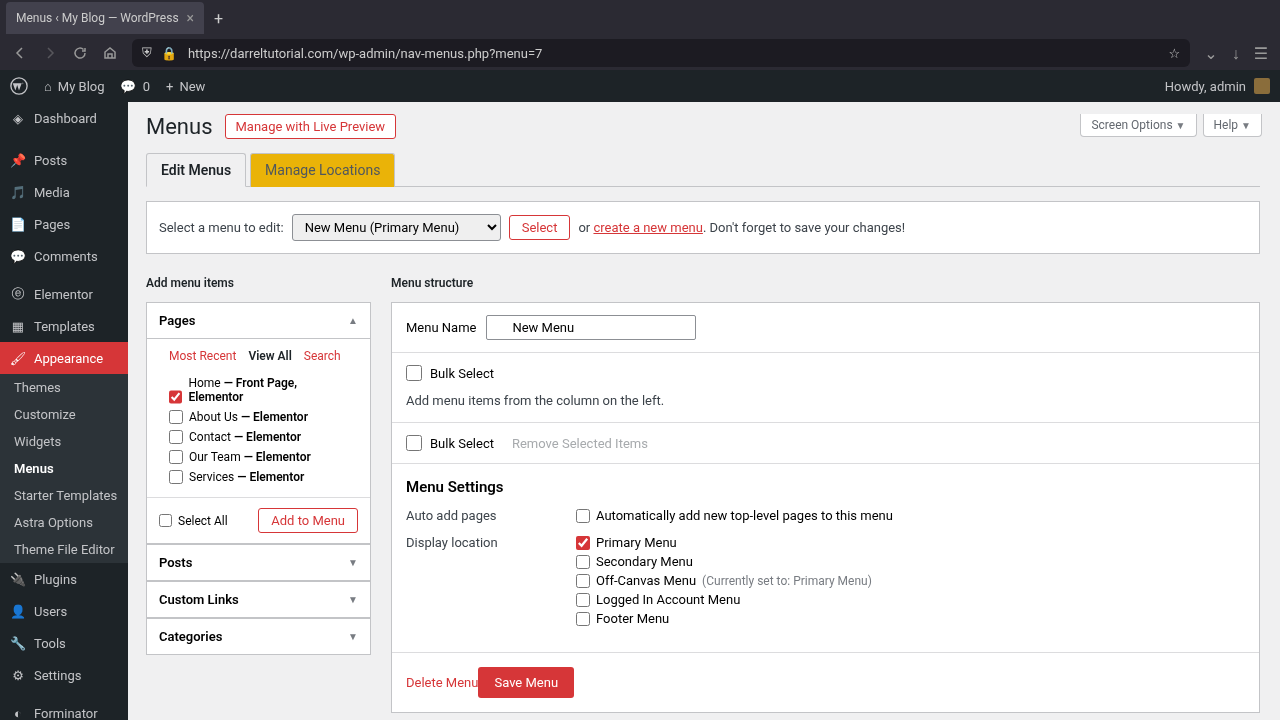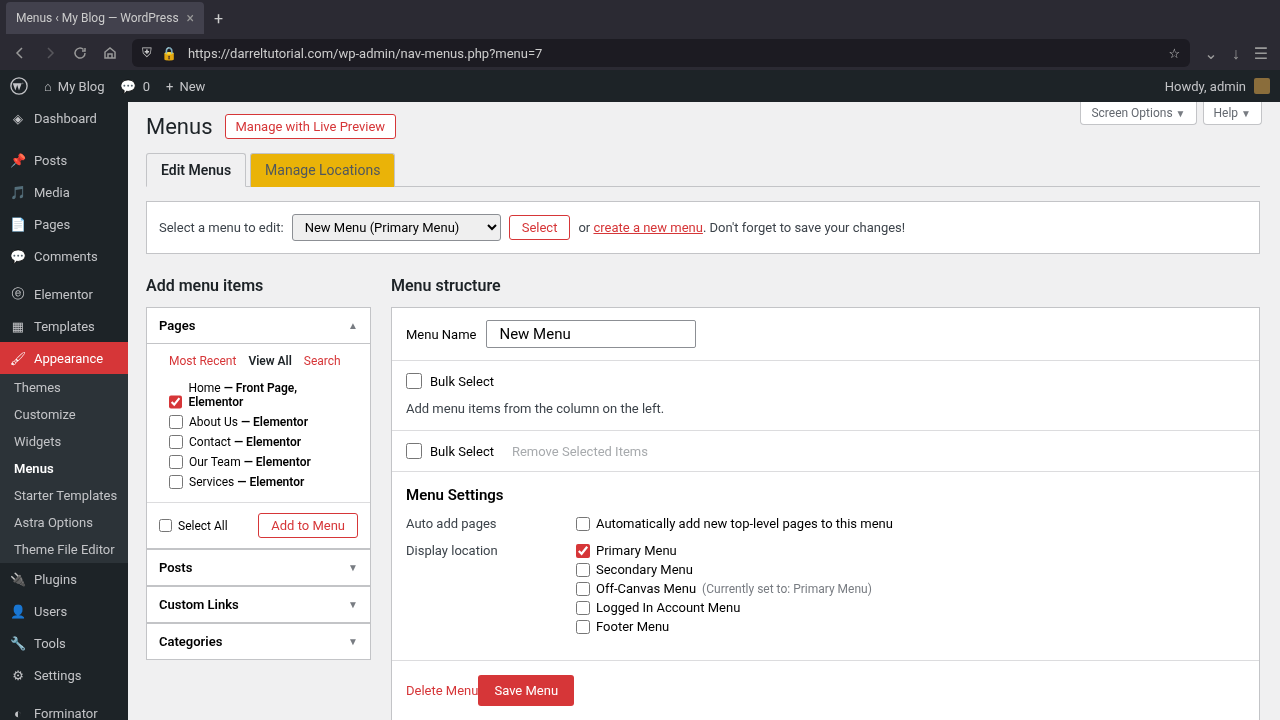--- a/index.html
+++ b/index.html
@@ -31,62 +31,62 @@
 .sidebar-item { display: flex; align-items: center; padding: 8px 10px; gap: 8px; cursor: pointer; }
 .sidebar-item.active { background: #d63638; color: #fff; position: relative; }
 .sidebar-item.active::after { content: ''; position: absolute; right: -8px; top: 50%; transform: translateY(-50%); border: 8px solid transparent; border-left-color: #d63638; }
 .sidebar-sub { background: #2c3338; }
 .sidebar-sub-item { padding: 6px 10px 6px 14px; cursor: pointer; color: #c3c4c7; font-size: 13px; }
 .sidebar-sub-item.current { color: #fff; font-weight: 600; }
 .sidebar-icon { width: 16px; height: 16px; display: flex; align-items: center; justify-content: center; }
 
 
 .wp-content { flex: 1; background: #f0f0f1; overflow-y: auto; padding: 0; position: relative; }
-.screen-meta { position: absolute; top: 0; right: 18px; display: flex; gap: 6px; }
+.screen-meta { position: absolute; top: 12px; right: 18px; display: flex; gap: 6px; }
 .screen-meta-btn { background: #fff; border: 1px solid #c3c4c7; border-top: none; padding: 4px 10px; font-size: 12px; color: #646970; cursor: pointer; border-radius: 0 0 4px 4px; }
 
 .content-inner { padding: 12px 20px 20px 18px; }
 .page-header { display: flex; align-items: center; gap: 12px; margin-bottom: 14px; }
 .page-title { font-size: 22px; font-weight: 400; color: #1d2327; }
 .live-preview-btn { border: 1px solid #d63638; color: #d63638; background: #fff; padding: 4px 10px; font-size: 13px; border-radius: 3px; cursor: pointer; }
 
 .nav-tab-wrapper { border-bottom: 1px solid #c3c4c7; margin-bottom: 14px; display: flex; }
 .nav-tab { padding: 8px 14px; background: #eab308; border: 1px solid #c3c4c7; border-bottom: none; margin-right: 4px; margin-bottom: -1px; font-size: 14px; color: #50575e; cursor: pointer; border-radius: 3px 3px 0 0; }
 .nav-tab.active { background: #f0f0f1; border-bottom: 1px solid #f0f0f1; color: #1d2327; font-weight: 600; }
 
 .menu-select-row { background: #fff; border: 1px solid #c3c4c7; padding: 12px; display: flex; align-items: center; gap: 8px; font-size: 13px; color: #3c434a; margin-bottom: 22px; }
 .menu-select-row select { padding: 4px 24px 4px 8px; border: 1px solid #8c8f94; border-radius: 3px; font-size: 13px; min-width: 190px; }
 .btn-secondary { border: 1px solid #d63638; color: #d63638; background: #fff; padding: 4px 12px; border-radius: 3px; cursor: pointer; font-size: 13px; }
 .menu-select-row a { color: #d63638; }
 
 .columns { display: flex; gap: 20px; }
 .col-left { width: 225px; }
 .col-right { flex: 1; }
 
-.section-title { font-size: 16px; font-weight: 600; color: #1d2327; margin-bottom: 12px; }
+.section-title { font-size: 12px; font-weight: 600; color: #1d2327; margin-bottom: 12px; }
 
 .metabox { background: #fff; border: 1px solid #c3c4c7; margin-bottom: 0; }
 .metabox-header { padding: 10px 12px; border-bottom: 1px solid #c3c4c7; display: flex; justify-content: space-between; align-items: center; font-size: 13px; font-weight: 600; cursor: pointer; }
 .metabox-header.collapsed { border-bottom: none; }
 .metabox-body { padding: 10px 22px; }
 .metabox-tabs { display: flex; gap: 12px; font-size: 12px; margin-bottom: 10px; }
 .metabox-tab { color: #d63638; cursor: pointer; }
 .metabox-tab.active { color: #1d2327; font-weight: 600; }
 
 .page-list { list-style: none; }
 .page-list li { display: flex; align-items: flex-end; gap: 6px; padding: 3px 0; font-size: 12px; }
 .page-list input[type=checkbox] { width: 14px; height: 14px; accent-color: #d63638; }
 .page-suffix { font-weight: 600; }
 
 .metabox-footer { display: flex; justify-content: space-between; align-items: center; padding: 10px 12px; border-top: 1px solid #dcdcde; }
 .select-all { display: flex; align-items: center; gap: 6px; font-size: 12px; }
 
 .menu-edit { background: #fff; border: 1px solid #c3c4c7; }
 .menu-name-row { padding: 12px 14px; border-bottom: 1px solid #dcdcde; display: flex; align-items: center; gap: 10px; font-size: 13px; }
-.menu-name-row input { border: 1px solid #8c8f94; padding: 4px 12px; width: 210px; border-radius: 2px; font-size: 15px; }
+.menu-name-row input { border: 1px solid #8c8f94; padding: 4px 25px; width: 210px; border-radius: 2px; font-size: 13px; }
 
 .bulk-row { padding: 12px 14px; display: flex; align-items: center; gap: 8px; font-size: 13px; }
 .bulk-check { width: 16px; height: 16px; }
 .empty-msg { padding: 0 14px 14px; font-size: 13px; color: #3c434a; }
 .remove-link { color: #a7aaad; margin-left: 10px; }
 
 .menu-settings { padding: 14px; border-top: 1px solid #dcdcde; }
 .menu-settings h3 { font-size: 15px; font-weight: 600; margin-bottom: 12px; }
 .setting-row { display: flex; margin-bottom: 8px; font-size: 13px; }
 .setting-label { width: 170px; color: #3c434a; }

